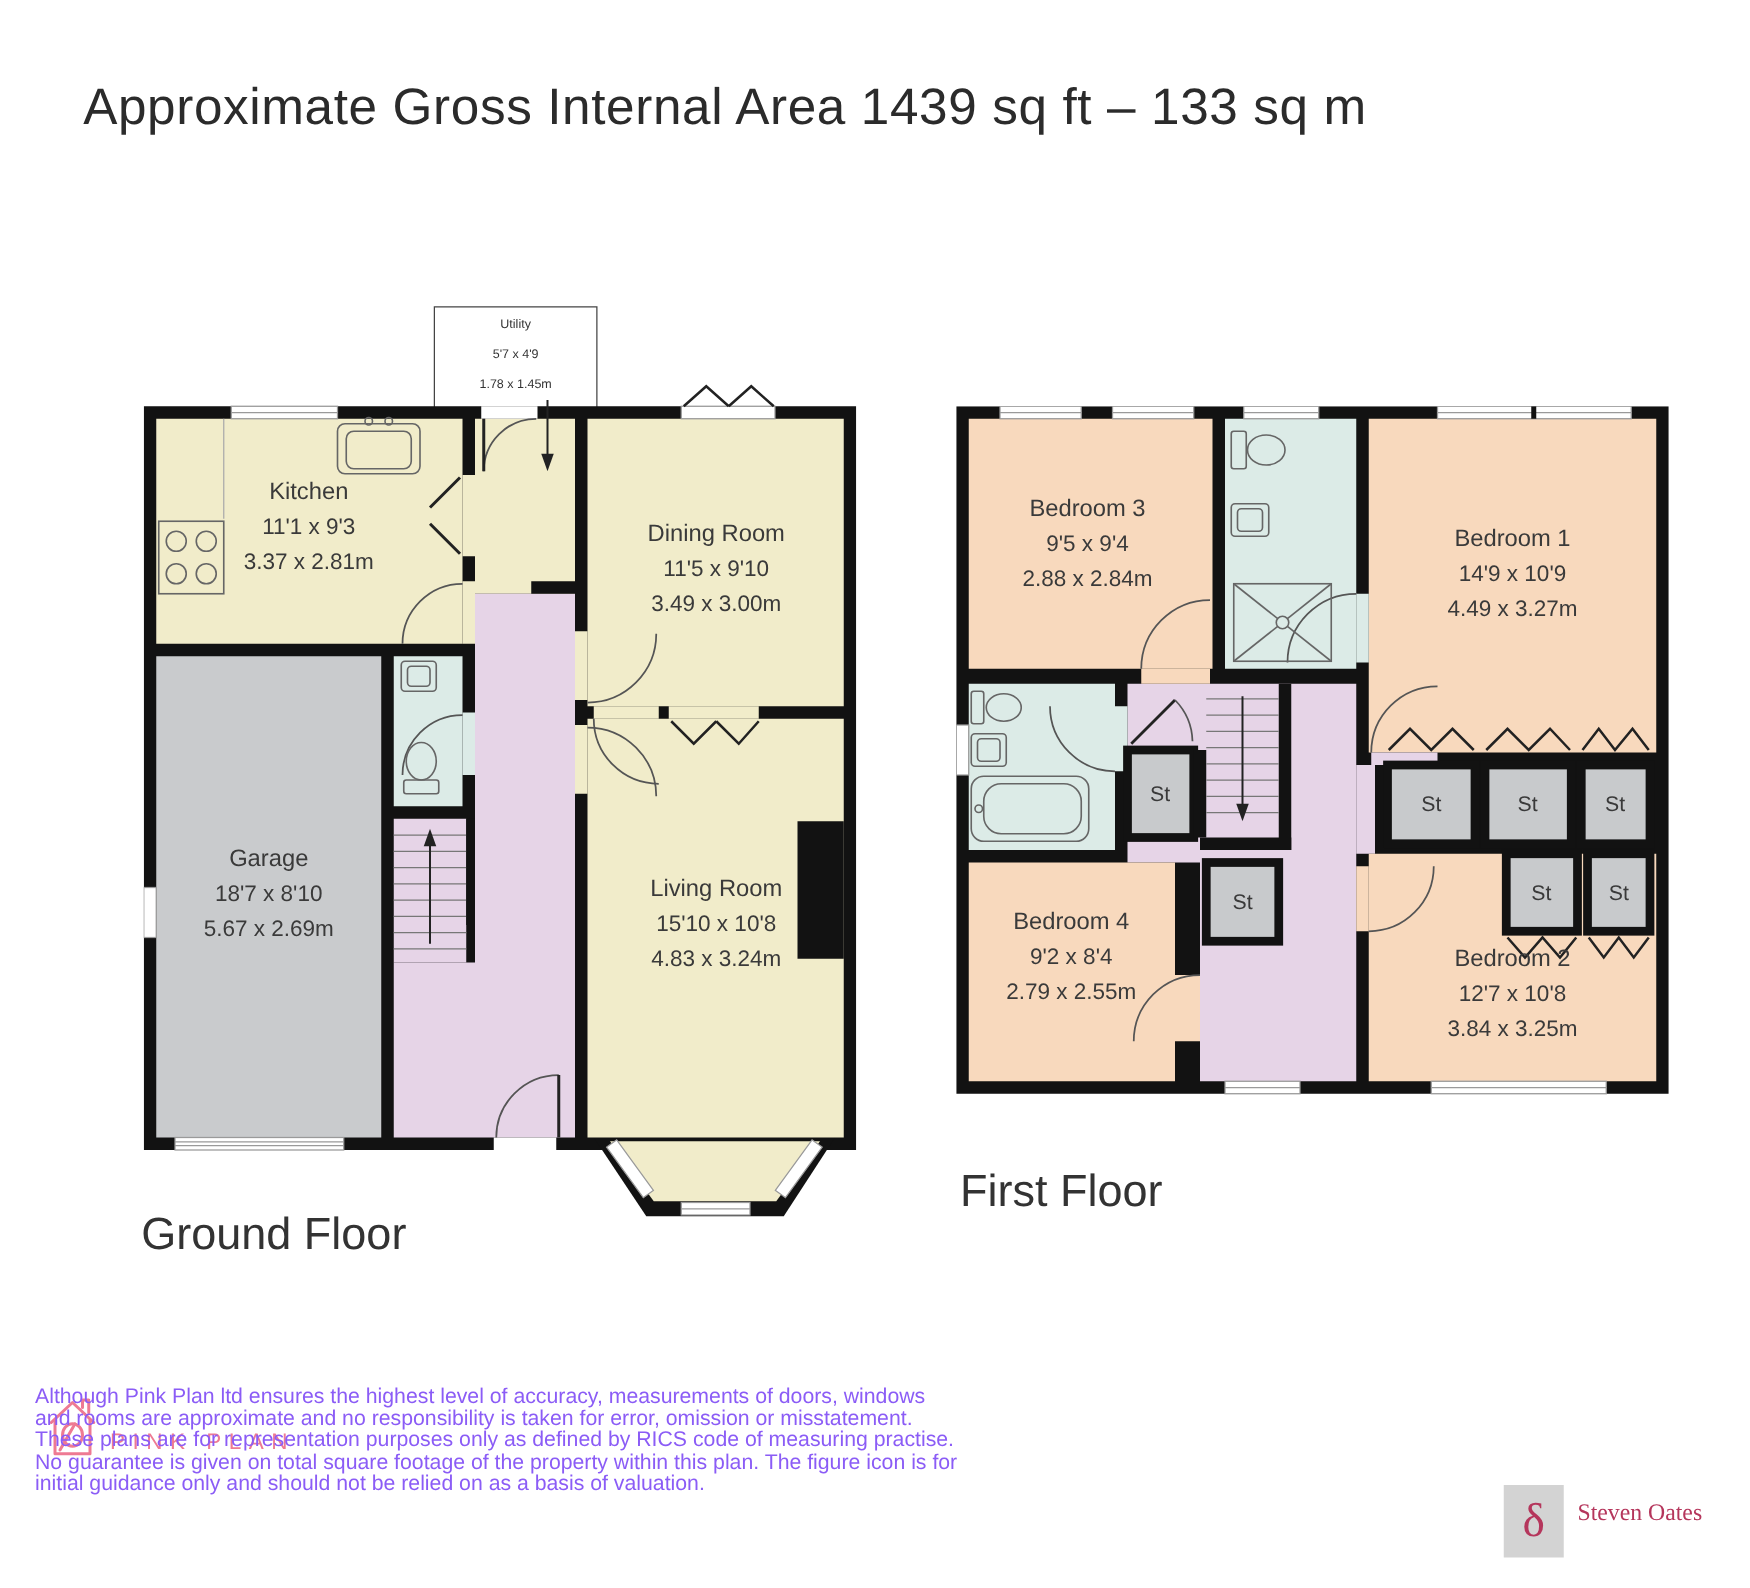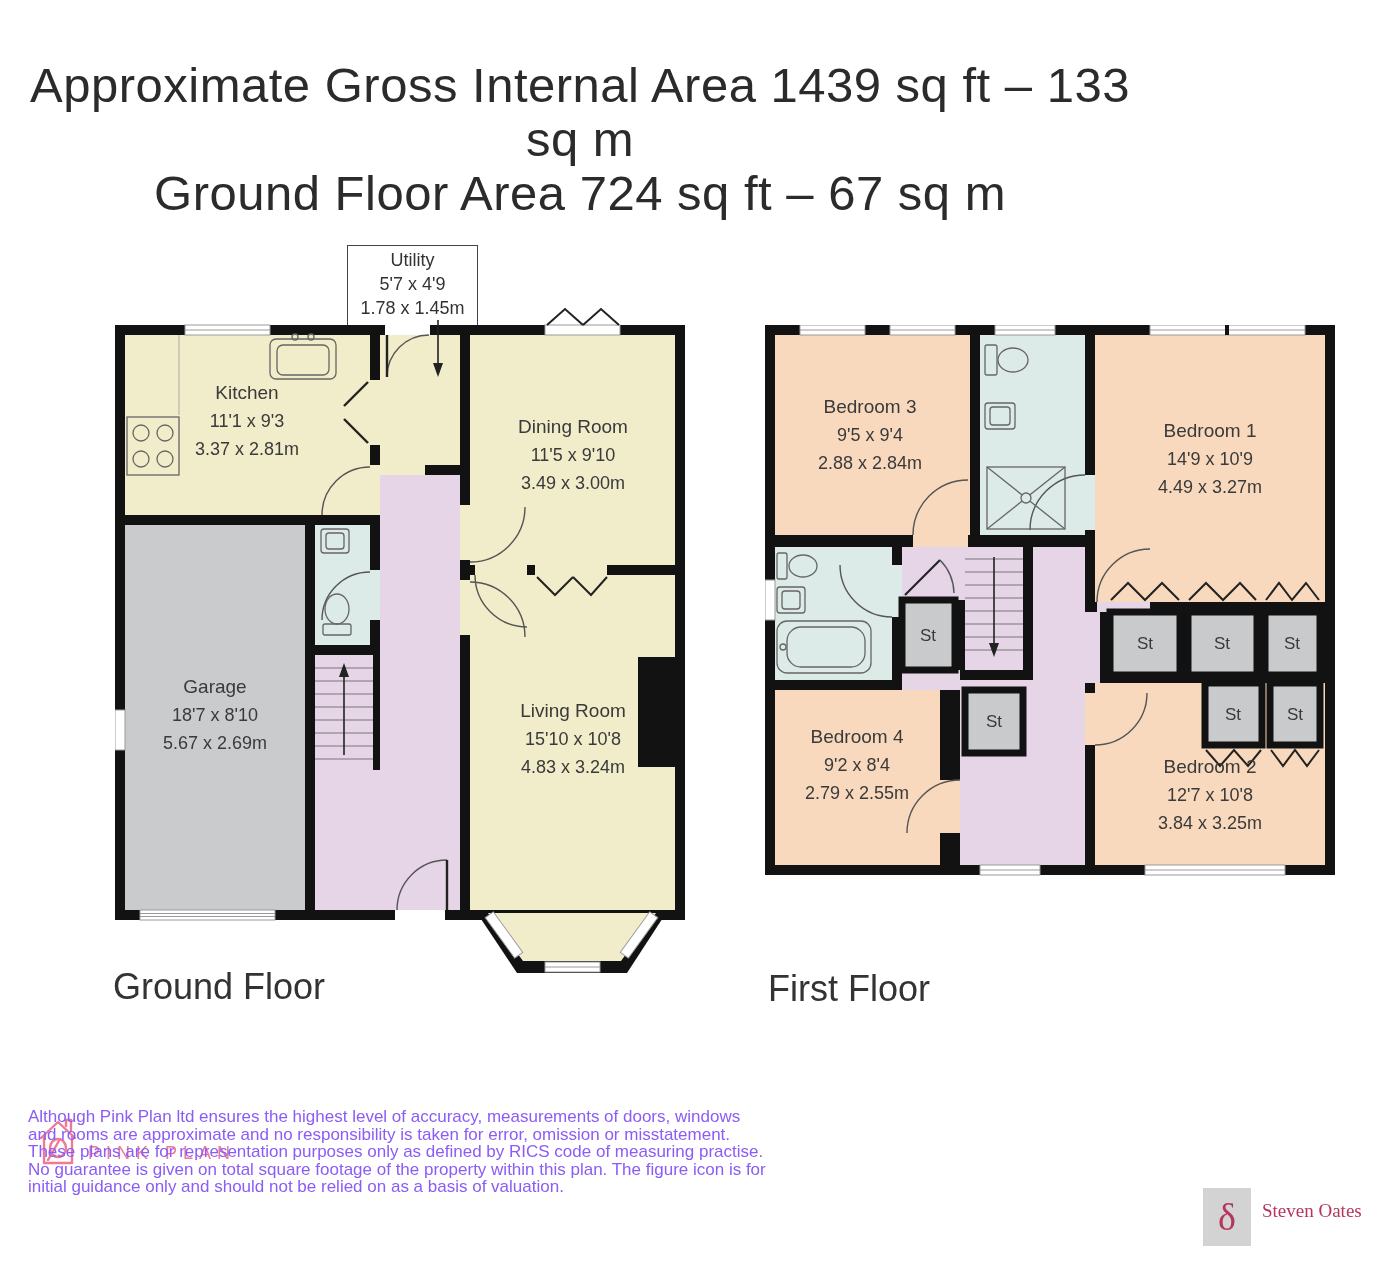--- a/index.html
+++ b/index.html
@@ -1,44 +1,43 @@
 <!DOCTYPE html>
 <html><head>
 <meta charset="utf-8">
 <style>
   html,body{margin:0;padding:0;background:#ffffff;}
   body{width:1400px;height:1270px;position:relative;font-family:"Liberation Sans",sans-serif;overflow:hidden;}
   .abs{position:absolute;}
   
-  .header{top:58px;left:0;width:1160px;text-align:center;font-size:49px;line-height:54px;color:#2b2b2b;letter-spacing:0.5px;}
+  .header{top:58px;left:0;width:1160px;text-align:center;font-size:41px;line-height:54px;color:#2b2b2b;letter-spacing:0.5px;}
   
   svg text{font-family:"Liberation Sans",sans-serif;fill:#3a3a3a;}
   .roomname{font-size:19px;}
   .roomdim{font-size:18px;}
   .stlabel{font-size:17px;}
   
   .callout{left:347px;top:245px;width:131px;height:89px;border:1.5px solid #444;background:#fff;
-           text-align:center;font-size:18px;line-height:24px;color:#333;padding-top:2px;box-sizing:border-box;}
+           text-align:center;font-size:10px;line-height:24px;color:#333;padding-top:2px;box-sizing:border-box;}
   
   .floorlabel{font-size:36px;color:#333;}
   .gf-label{left:113px;top:966px;}
-  .ff-label{left:768px;top:968px;}
+  .ff-label{left:768px;top:932px;}
   
   .brand-text{left:88px;top:1130px;font-size:18px;letter-spacing:6px;color:#ee7a93;font-weight:500;margin-top:13px;}
   .disclaimer{left:28px;top:1108px;width:745px;font-size:17px;line-height:17.6px;color:#8b5cf6;}
   .agent-box{left:1203px;top:1188px;width:48px;height:58px;background:#d3d3d3;display:flex;align-items:center;justify-content:center;}
   .agent-symbol{font-family:"Liberation Serif",serif;font-size:38px;color:#b5365c;line-height:1;}
   .agent-name{left:1262px;top:1200px;font-family:"Liberation Serif",serif;font-size:19px;color:#b5365c;}
 </style>
 </head>
 <body>
 
 <div class="abs header">
   <div>Approximate Gross Internal Area 1439 sq ft – 133 sq m</div>
-  <div>Ground Floor Area 724 sq ft – 67 sq m</div>
 </div>
 
 <div class="abs callout">
   <div>Utility</div>
   <div>5'7 x 4'9</div>
   <div>1.78 x 1.45m</div>
 </div>
 
 <svg class="abs" style="left:115px;top:305px;" width="570" height="670" viewBox="0 -20 570 670">
 

